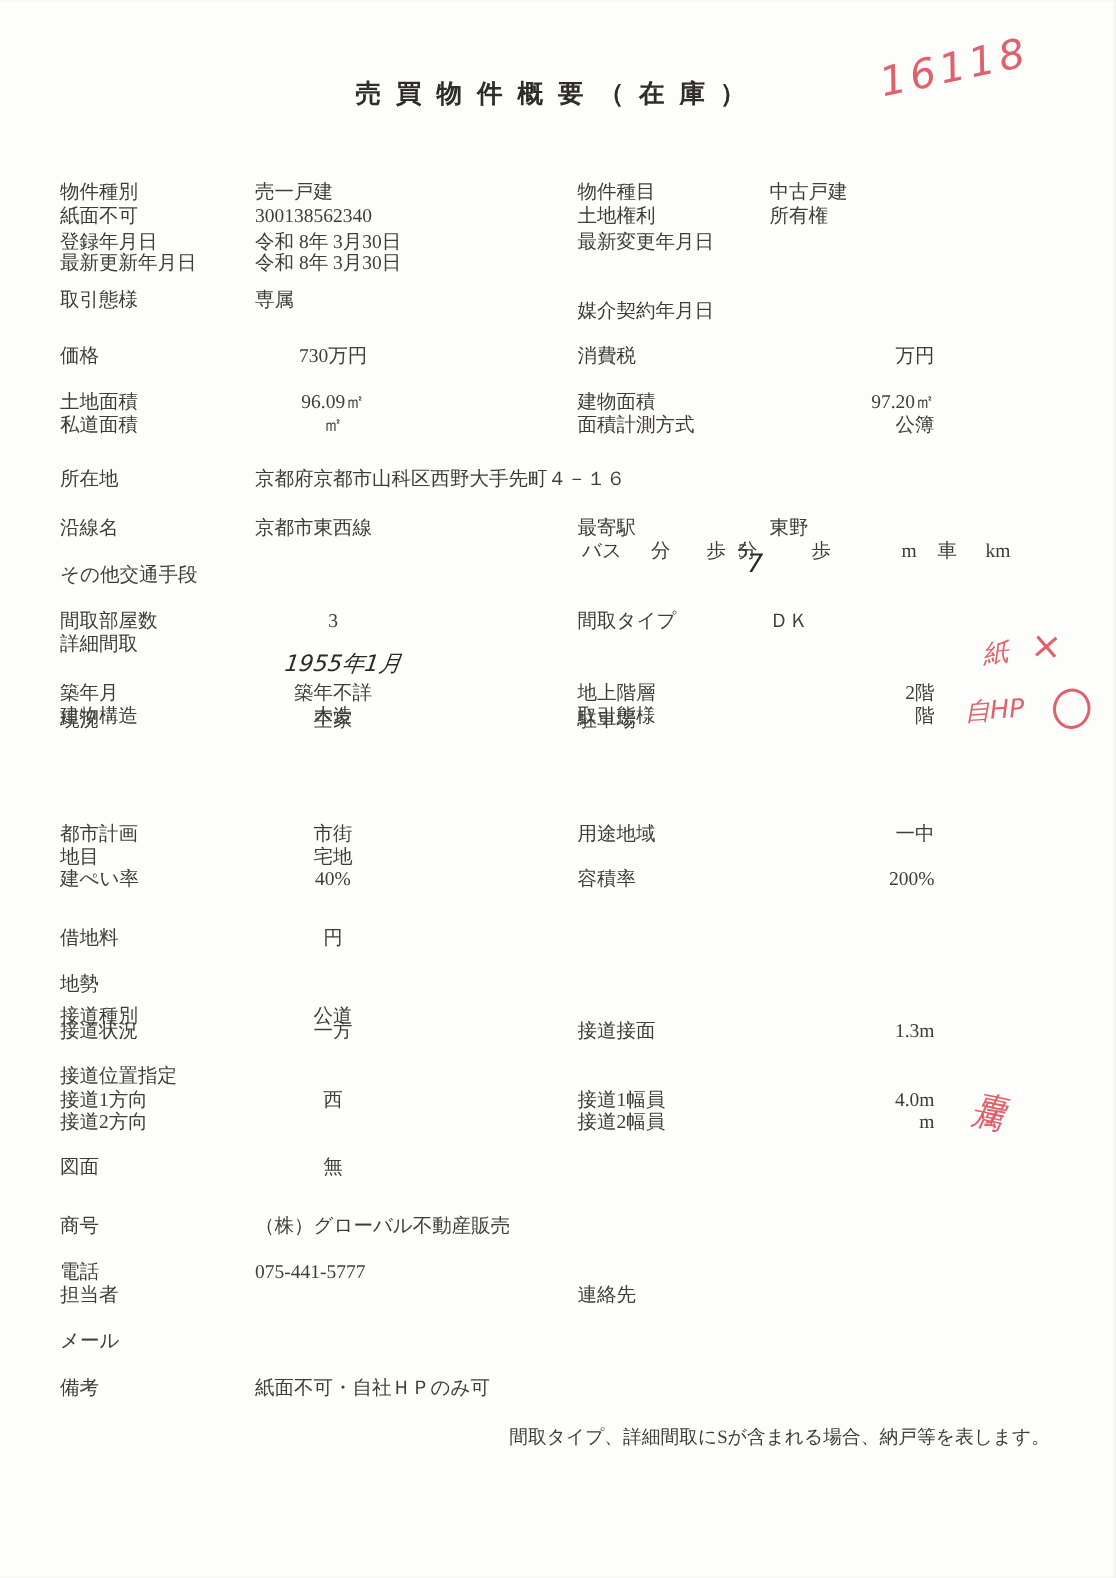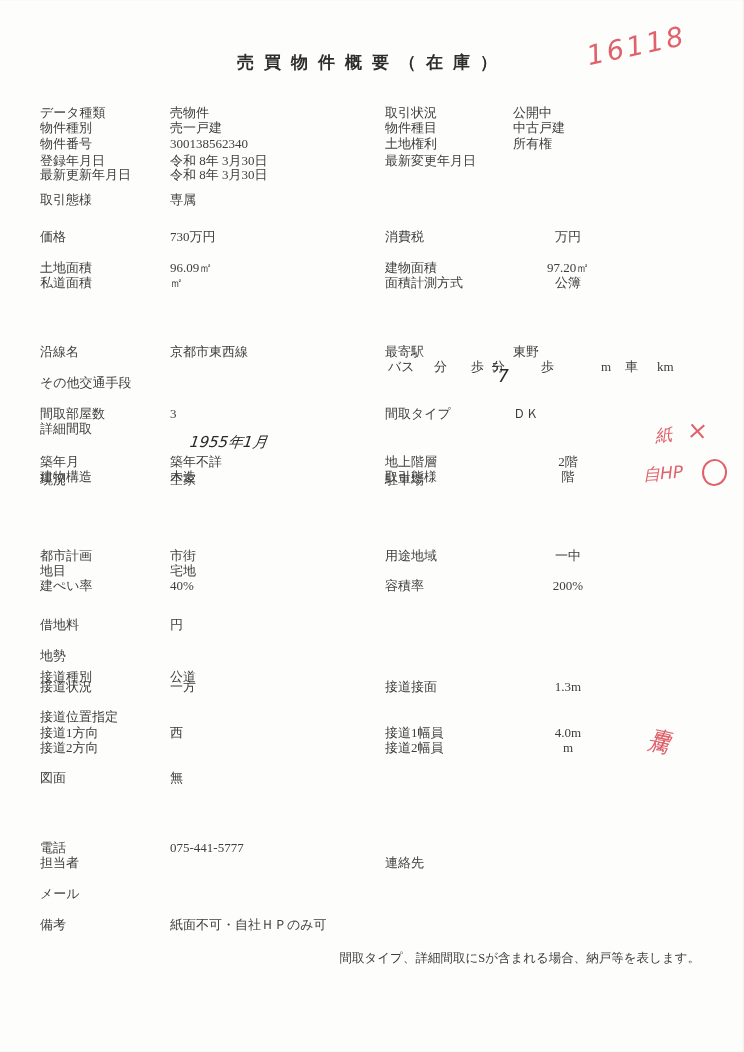--- a/index.html
+++ b/index.html
@@ -9,24 +9,24 @@
     overflow:hidden;box-shadow:inset -1px 0 2px rgba(0,0,0,.06);
   }
   .title{
     position:absolute;top:51px;left:0;width:744px;text-align:center;
     font-size:17px;font-weight:bold;letter-spacing:10px;color:#2e2d2b;
   }
   .line{position:absolute;left:0;width:744px;height:16px;font-size:13px;line-height:16px;white-space:nowrap;}
   .line span{position:absolute;top:0;}
   .l1{left:40px}
   .v1{left:170px}
-  .v1n{left:170px;width:104px;text-align:left}
+  .v1n{left:170px;width:104px;text-align:center}
   .l2{left:385px}
   .v2{left:513px}
-  .v2n{left:513px;width:110px;text-align:center}
+  .v2n{left:513px;width:110px;text-align:right}
   .strike{text-decoration:line-through;}
   .footer{position:absolute;top:950px;left:0;width:700px;text-align:right;font-size:12.5px;color:#3e3d3a;}
   
   .hb{position:absolute;color:#2b2a28;font-family:"DejaVu Sans",sans-serif;font-style:italic;white-space:nowrap;}
   .hr{position:absolute;color:#e0616b;font-family:"DejaVu Sans",sans-serif;font-style:italic;white-space:nowrap;}
   .ref-num{top:30px;left:586px;font-size:27px;letter-spacing:3px;transform:rotate(-12deg);}
   .built-note{top:433px;left:190px;font-size:15px;transform:skewX(-8deg);}
   .walk-note{top:366px;left:498px;font-size:17px;}
   .paper-label{top:424px;left:655px;font-size:17px;transform:rotate(-6deg);}
   .cross-mark{top:416px;left:687px;font-size:25px;font-style:normal;transform:rotate(4deg);}
@@ -35,69 +35,70 @@
   .exclusive{top:711px;left:650px;font-size:21px;writing-mode:vertical-rl;letter-spacing:7px;transform:rotate(12deg);}
 </style>
 </head>
 <body>
 
 <div class="page">
 
   <div class="title">売買物件概要（在庫）</div>
   <div class="hr ref-num">16118</div>
 
-  <div class="line" style="top:105px">
-    <span class="l1">データ種類</span>
-    <span class="v1">売物件</span>
-    <span class="l2">取引状況</span>
-    <span class="v2">公開中</span>
-  </div>
   <div class="line" style="top:120px">
     <span class="l1">物件種別</span>
     <span class="v1">売一戸建</span>
     <span class="l2">物件種目</span>
     <span class="v2">中古戸建</span>
   </div>
   <div class="line" style="top:136px">
-    <span class="l1">物件番号</span>
+    <span class="l1">紙面不可</span>
     <span class="v1">300138562340</span>
     <span class="l2">土地権利</span>
     <span class="v2">所有権</span>
   </div>
   <div class="line" style="top:153px">
     <span class="l1">登録年月日</span>
     <span class="v1">令和 8年 3月30日</span>
     <span class="l2">最新変更年月日</span>
   </div>
   <div class="line" style="top:167px">
     <span class="l1">最新更新年月日</span>
     <span class="v1">令和 8年 3月30日</span>
   </div>
   <div class="line" style="top:192px">
     <span class="l1">取引態様</span>
     <span class="v1">専属</span>
+  </div>
+  <div class="line" style="top:199px">
+    <span class="l2">媒介契約年月日</span>
   </div>
 
   <div class="line" style="top:229px">
     <span class="l1">価格</span>
     <span class="v1n">730万円</span>
     <span class="l2">消費税</span>
     <span class="v2n">万円</span>
   </div>
   <div class="line" style="top:260px">
     <span class="l1">土地面積</span>
     <span class="v1n">96.09㎡</span>
     <span class="l2">建物面積</span>
     <span class="v2n">97.20㎡</span>
   </div>
   <div class="line" style="top:275px">
     <span class="l1">私道面積</span>
     <span class="v1n">㎡</span>
     <span class="l2">面積計測方式</span>
     <span class="v2n">公簿</span>
+  </div>
+  <div class="line" style="top:311px">
+    <span class="l1">所在地</span>
+    <span class="v1">京都府京都市山科区西野大手先町４－１６</span>
   </div>
 
   <div class="line" style="top:344px">
     <span class="l1">沿線名</span>
     <span class="v1">京都市東西線</span>
     <span class="l2">最寄駅</span>
     <span class="v2">東野</span>
   </div>
   <div class="line" style="top:359px">
     <span style="left:388px">バス</span>
@@ -197,20 +198,24 @@
     <span class="l1">接道2方向</span>
     <span class="l2">接道2幅員</span>
     <span class="v2n">m</span>
   </div>
   <div class="hr exclusive">専属</div>
   <div class="line" style="top:770px">
     <span class="l1">図面</span>
     <span class="v1n">無</span>
   </div>
 
+  <div class="line" style="top:809px">
+    <span class="l1">商号</span>
+    <span class="v1">（株）グローバル不動産販売</span>
+  </div>
   <div class="line" style="top:840px">
     <span class="l1">電話</span>
     <span class="v1">075-441-5777</span>
   </div>
   <div class="line" style="top:855px">
     <span class="l1">担当者</span>
     <span class="l2">連絡先</span>
   </div>
   <div class="line" style="top:917px">
     <span class="l1">備考</span>

